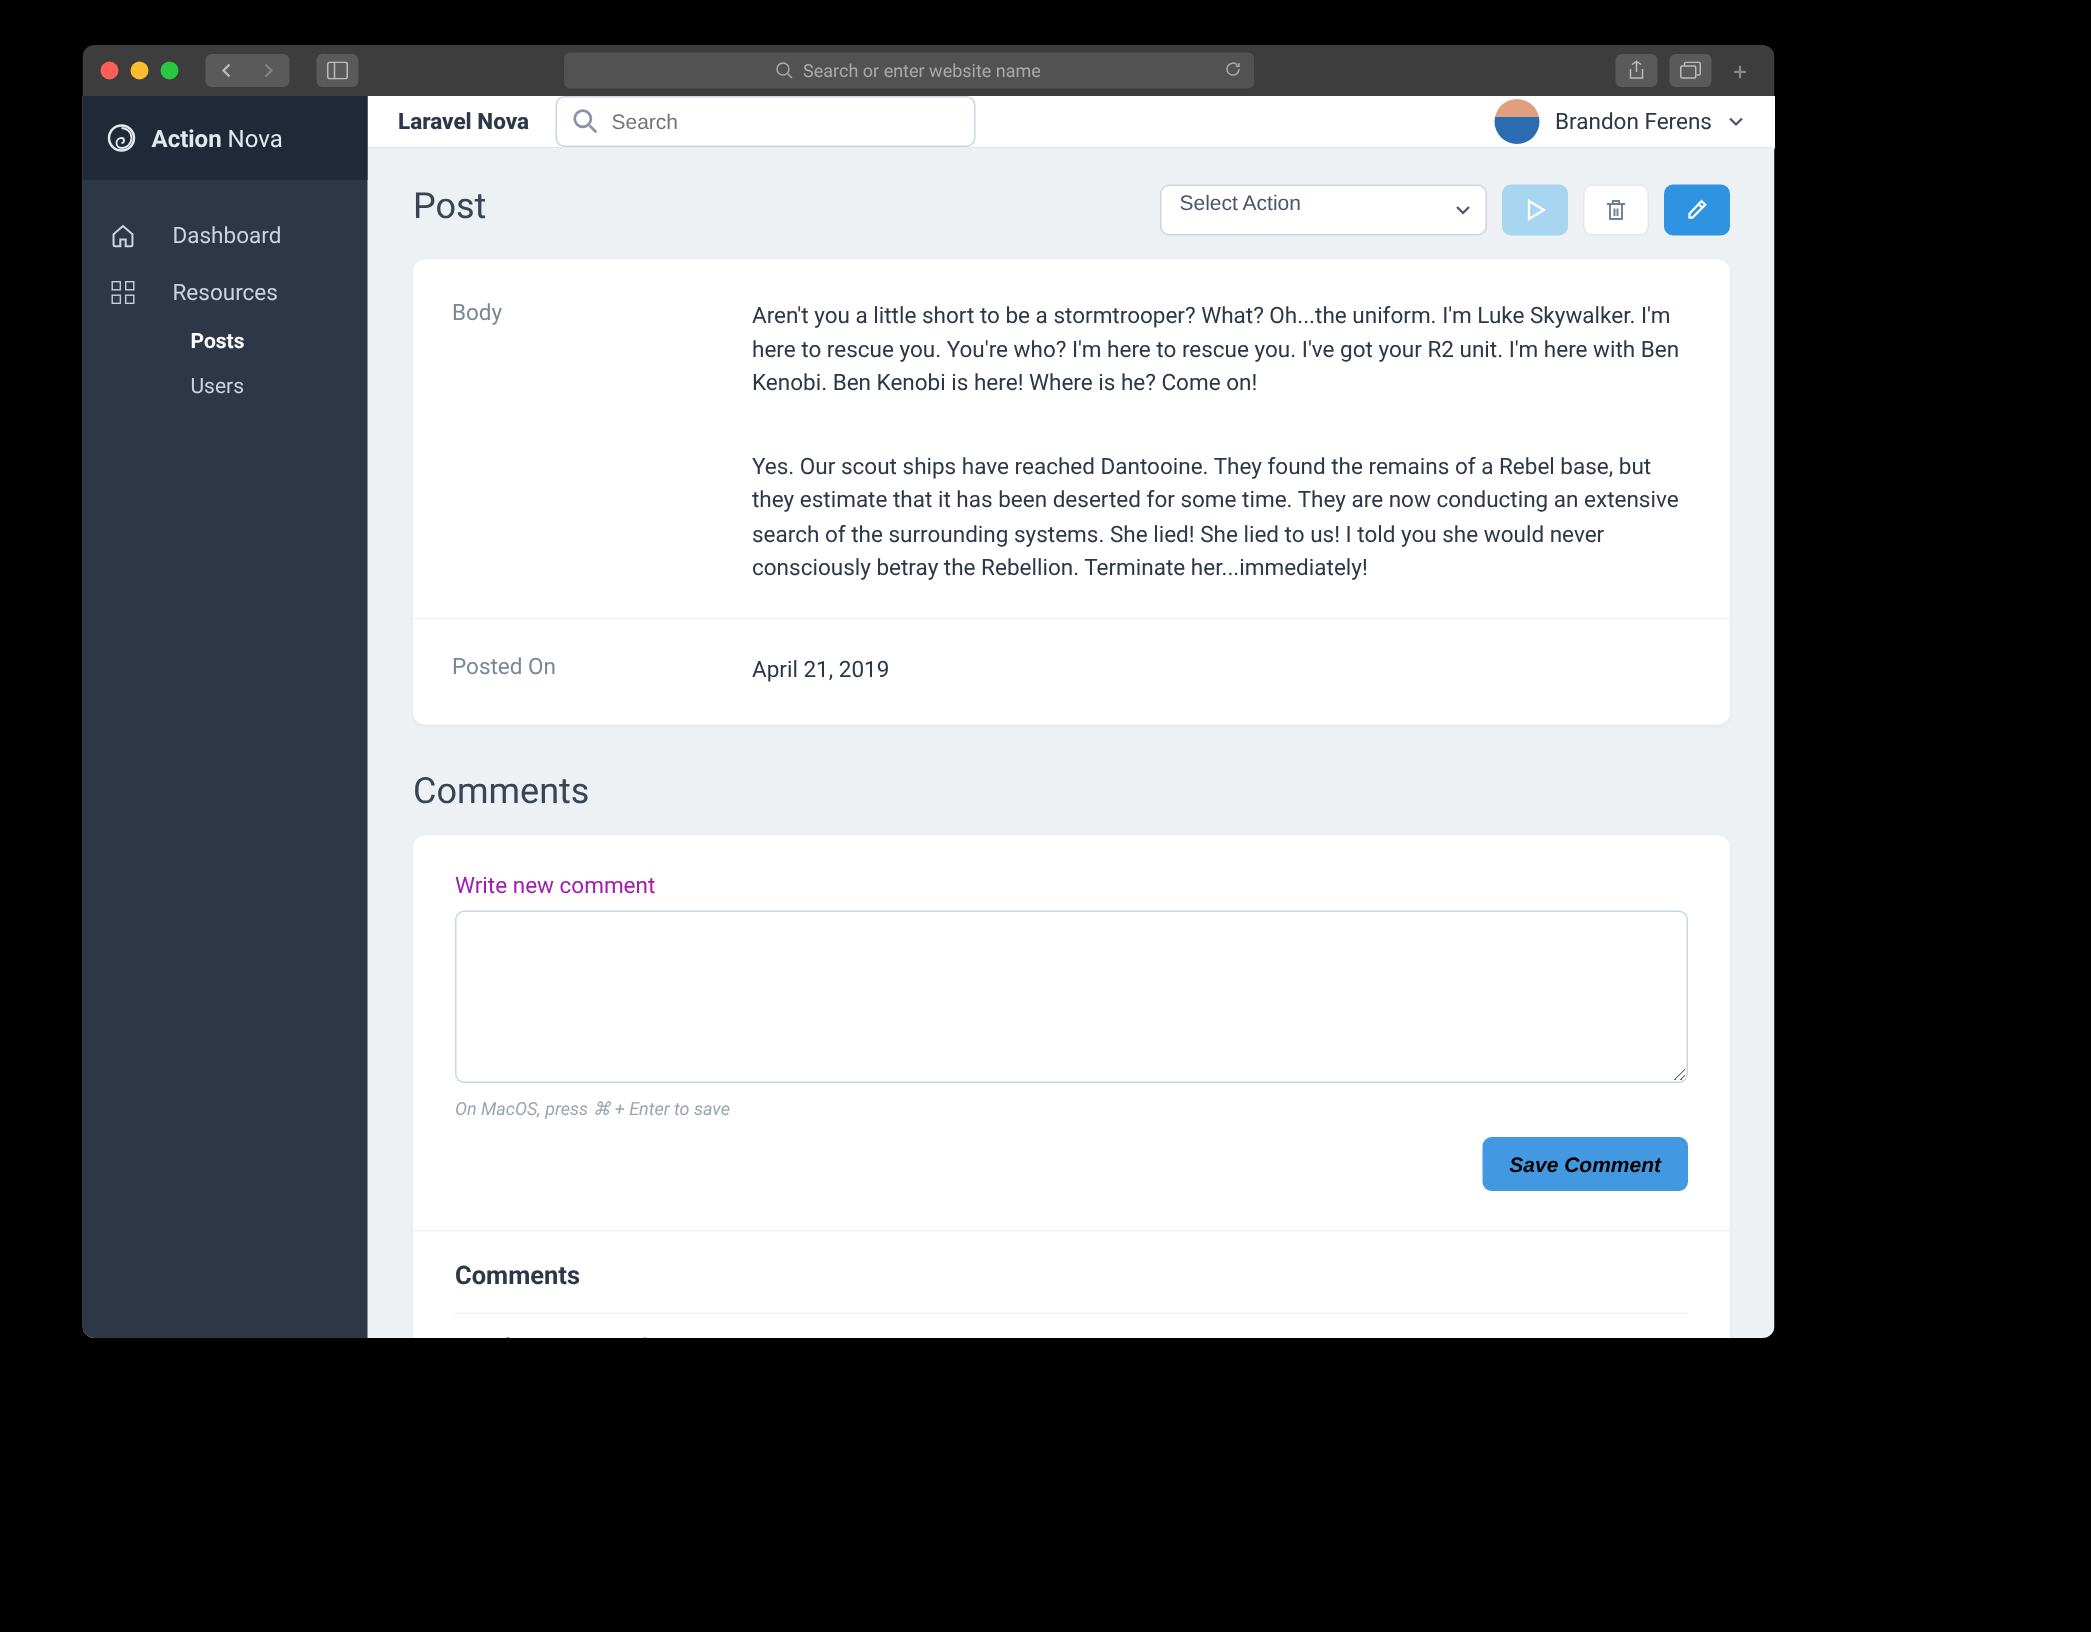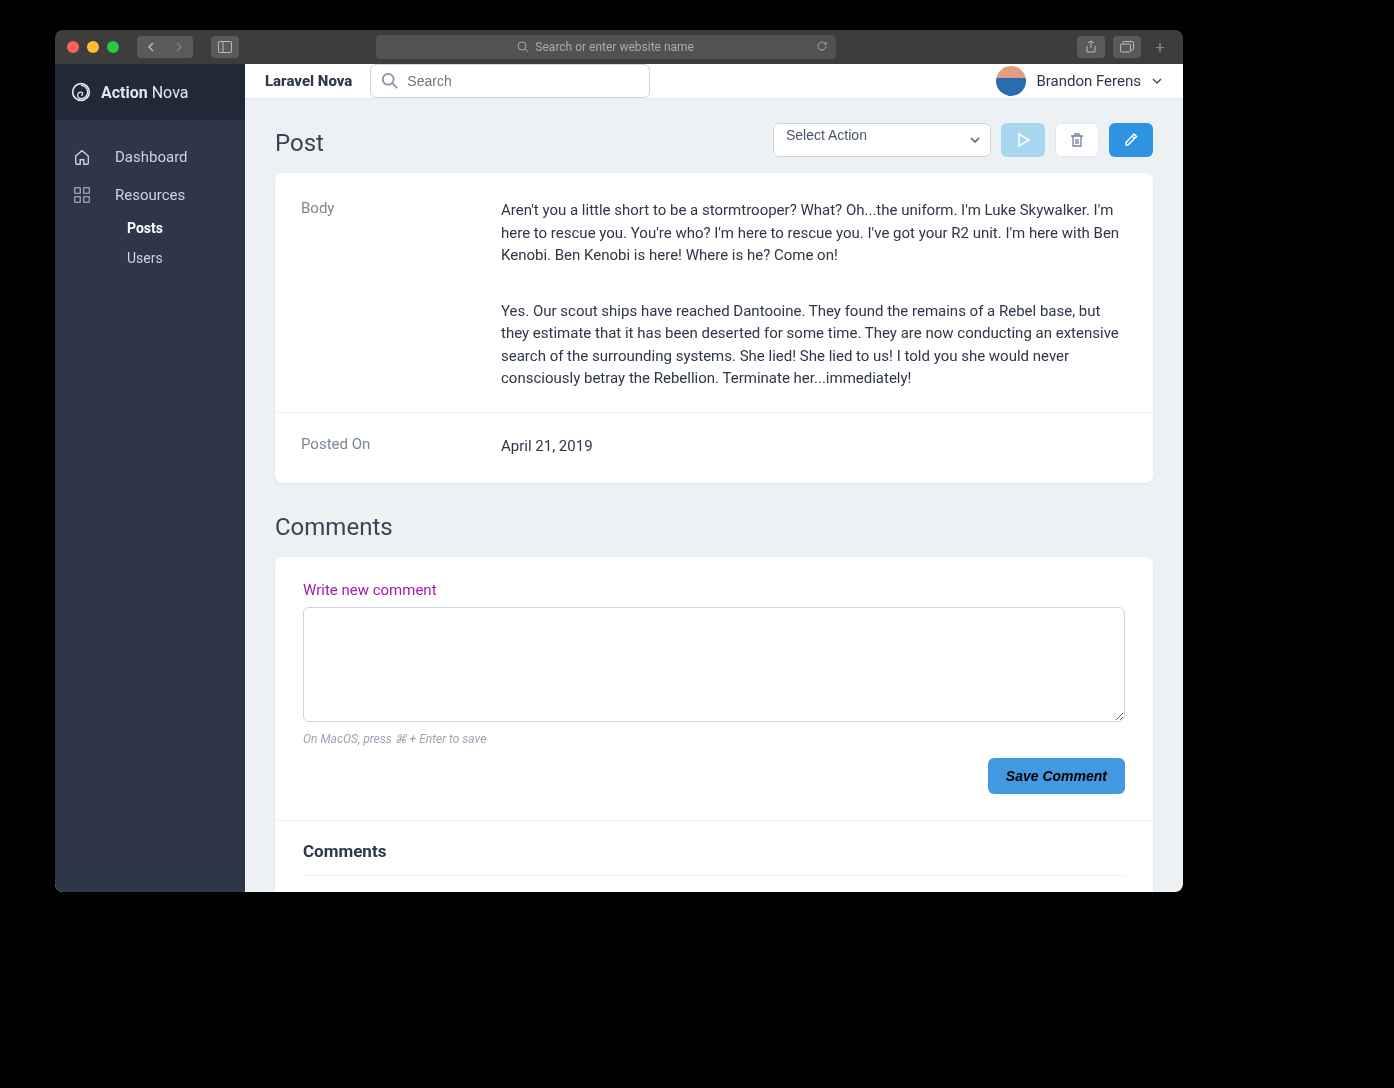--- a/index.html
+++ b/index.html
@@ -112,21 +112,21 @@
   padding: 0 10px;
   gap: 8px;
 }
 .search-box input { border:none; outline:none; font-size:14px; flex:1; background:transparent; }
 .search-box svg { color:#8a94a6; }
 .topbar-right { margin-left:auto; display:flex; align-items:center; gap:10px; cursor:pointer; }
 .avatar { width:30px; height:30px; border-radius:50%; background: linear-gradient(#e0a080 40%, #2b6cb0 40%); }
 .username { font-size:15px; color:#2d3748; }
 
 .content { padding: 24px 30px 40px; }
-.page-header { display:flex; align-items:flex-end; margin-bottom:16px; }
+.page-header { display:flex; align-items:flex-start; margin-bottom:16px; }
 .page-title { font-size: 24px; color:#394455; font-weight:400; }
 .page-actions { margin-left:auto; display:flex; gap:10px; align-items:center; }
 .select-action {
   height: 34px;
   border: 1px solid #cbd5e0;
   border-radius: 6px;
   background: #fff;
   padding: 0 32px 11px 12px;
   font-size: 14px;
   color: #4a5568;

